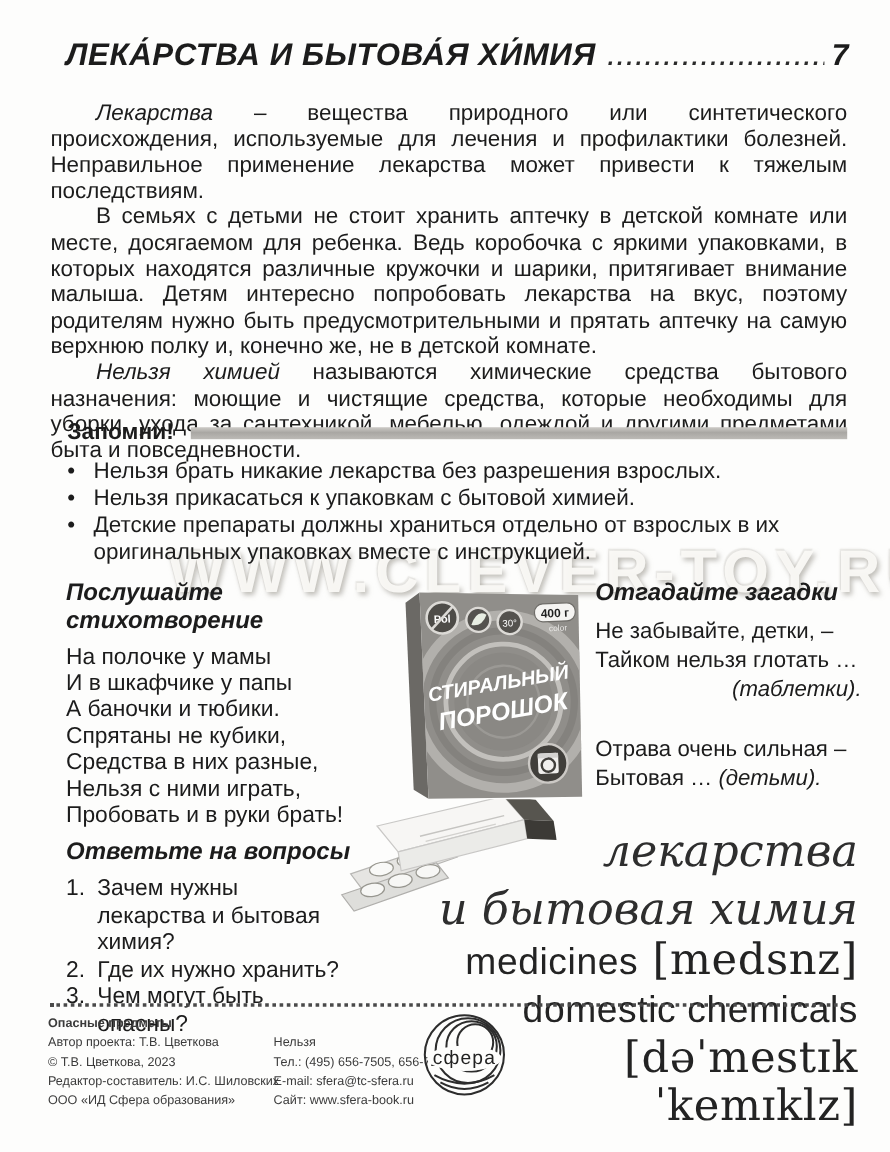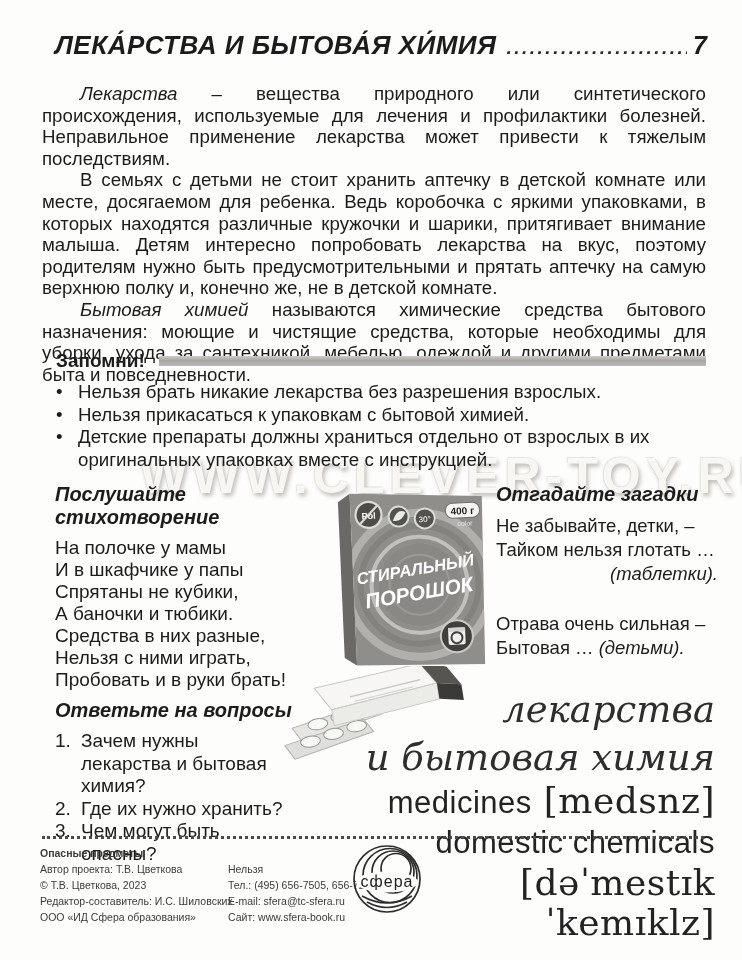--- a/index.html
+++ b/index.html
@@ -86,21 +86,21 @@
 
   <div class="title-row">
     <span class="title-text">ЛЕКА́РСТВА И БЫТОВА́Я ХИ́МИЯ</span>
     <span class="title-dots">....................................</span>
     <span class="title-num">7</span>
   </div>
 
   <div class="intro">
     <p><span class="lead-italic">Лекарства</span><span> – вещества природного или синтетического происхождения, используемые для лечения и профилактики болезней. Неправильное применение лекарства может привести к тяжелым последствиям.</span></p>
     <p>В семьях с детьми не стоит хранить аптечку в детской комнате или месте, досягаемом для ребенка. Ведь коробочка с яркими упаковками, в которых находятся различные кружочки и шарики, притягивает внимание малыша. Детям интересно попробовать лекарства на вкус, поэтому родителям нужно быть предусмотрительными и прятать аптечку на самую верхнюю полку и, конечно же, не в детской комнате.</p>
-    <p><span class="lead-italic">Бытовая химией</span><span> называются химические средства бытового назначения: моющие и чистящие средства, которые необходимы для уборки, ухода за сантехникой, мебелью, одеждой и другими предметами быта и повседневности.</span></p>
+    <p><span class="lead-italic">Нельзя химией</span><span> называются химические средства бытового назначения: моющие и чистящие средства, которые необходимы для уборки, ухода за сантехникой, мебелью, одеждой и другими предметами быта и повседневности.</span></p>
   </div>
 
   <div class="remember">
     <div class="remember-head">
       <span class="remember-title">Запомни!</span>
       <span class="remember-bar"></span>
     </div>
     <div class="remember-list">
       <div class="remember-item">
         <span class="bullet">•</span>
@@ -114,22 +114,22 @@
         <span class="bullet">•</span>
         <span class="item-text">Детские препараты должны храниться отдельно от взрослых в их оригинальных упаковках вместе с инструкцией.</span>
       </div>
     </div>
   </div>
 
   <div class="poem">
     <div class="col-head">Послушайте стихотворение</div>
     <div class="poem-line">На полочке у мамы</div>
     <div class="poem-line">И в шкафчике у папы</div>
+    <div class="poem-line">А баночки и тюбики.</div>
     <div class="poem-line">Спрятаны не кубики,</div>
-    <div class="poem-line">А баночки и тюбики.</div>
     <div class="poem-line">Средства в них разные,</div>
     <div class="poem-line">Нельзя с ними играть,</div>
     <div class="poem-line">Пробовать и в руки брать!</div>
   </div>
 
   <svg class="powder-svg" viewBox="0 0 164 204">
     <g transform="rotate(-2.5 82 102)">
       <polygon points="10,30 22,22 22,194 10,186" fill="#6b6965"></polygon>
       <polygon points="22,22 154,30 150,198 22,194" fill="#908e8a"></polygon>
       <clipPath id="boxclip">

